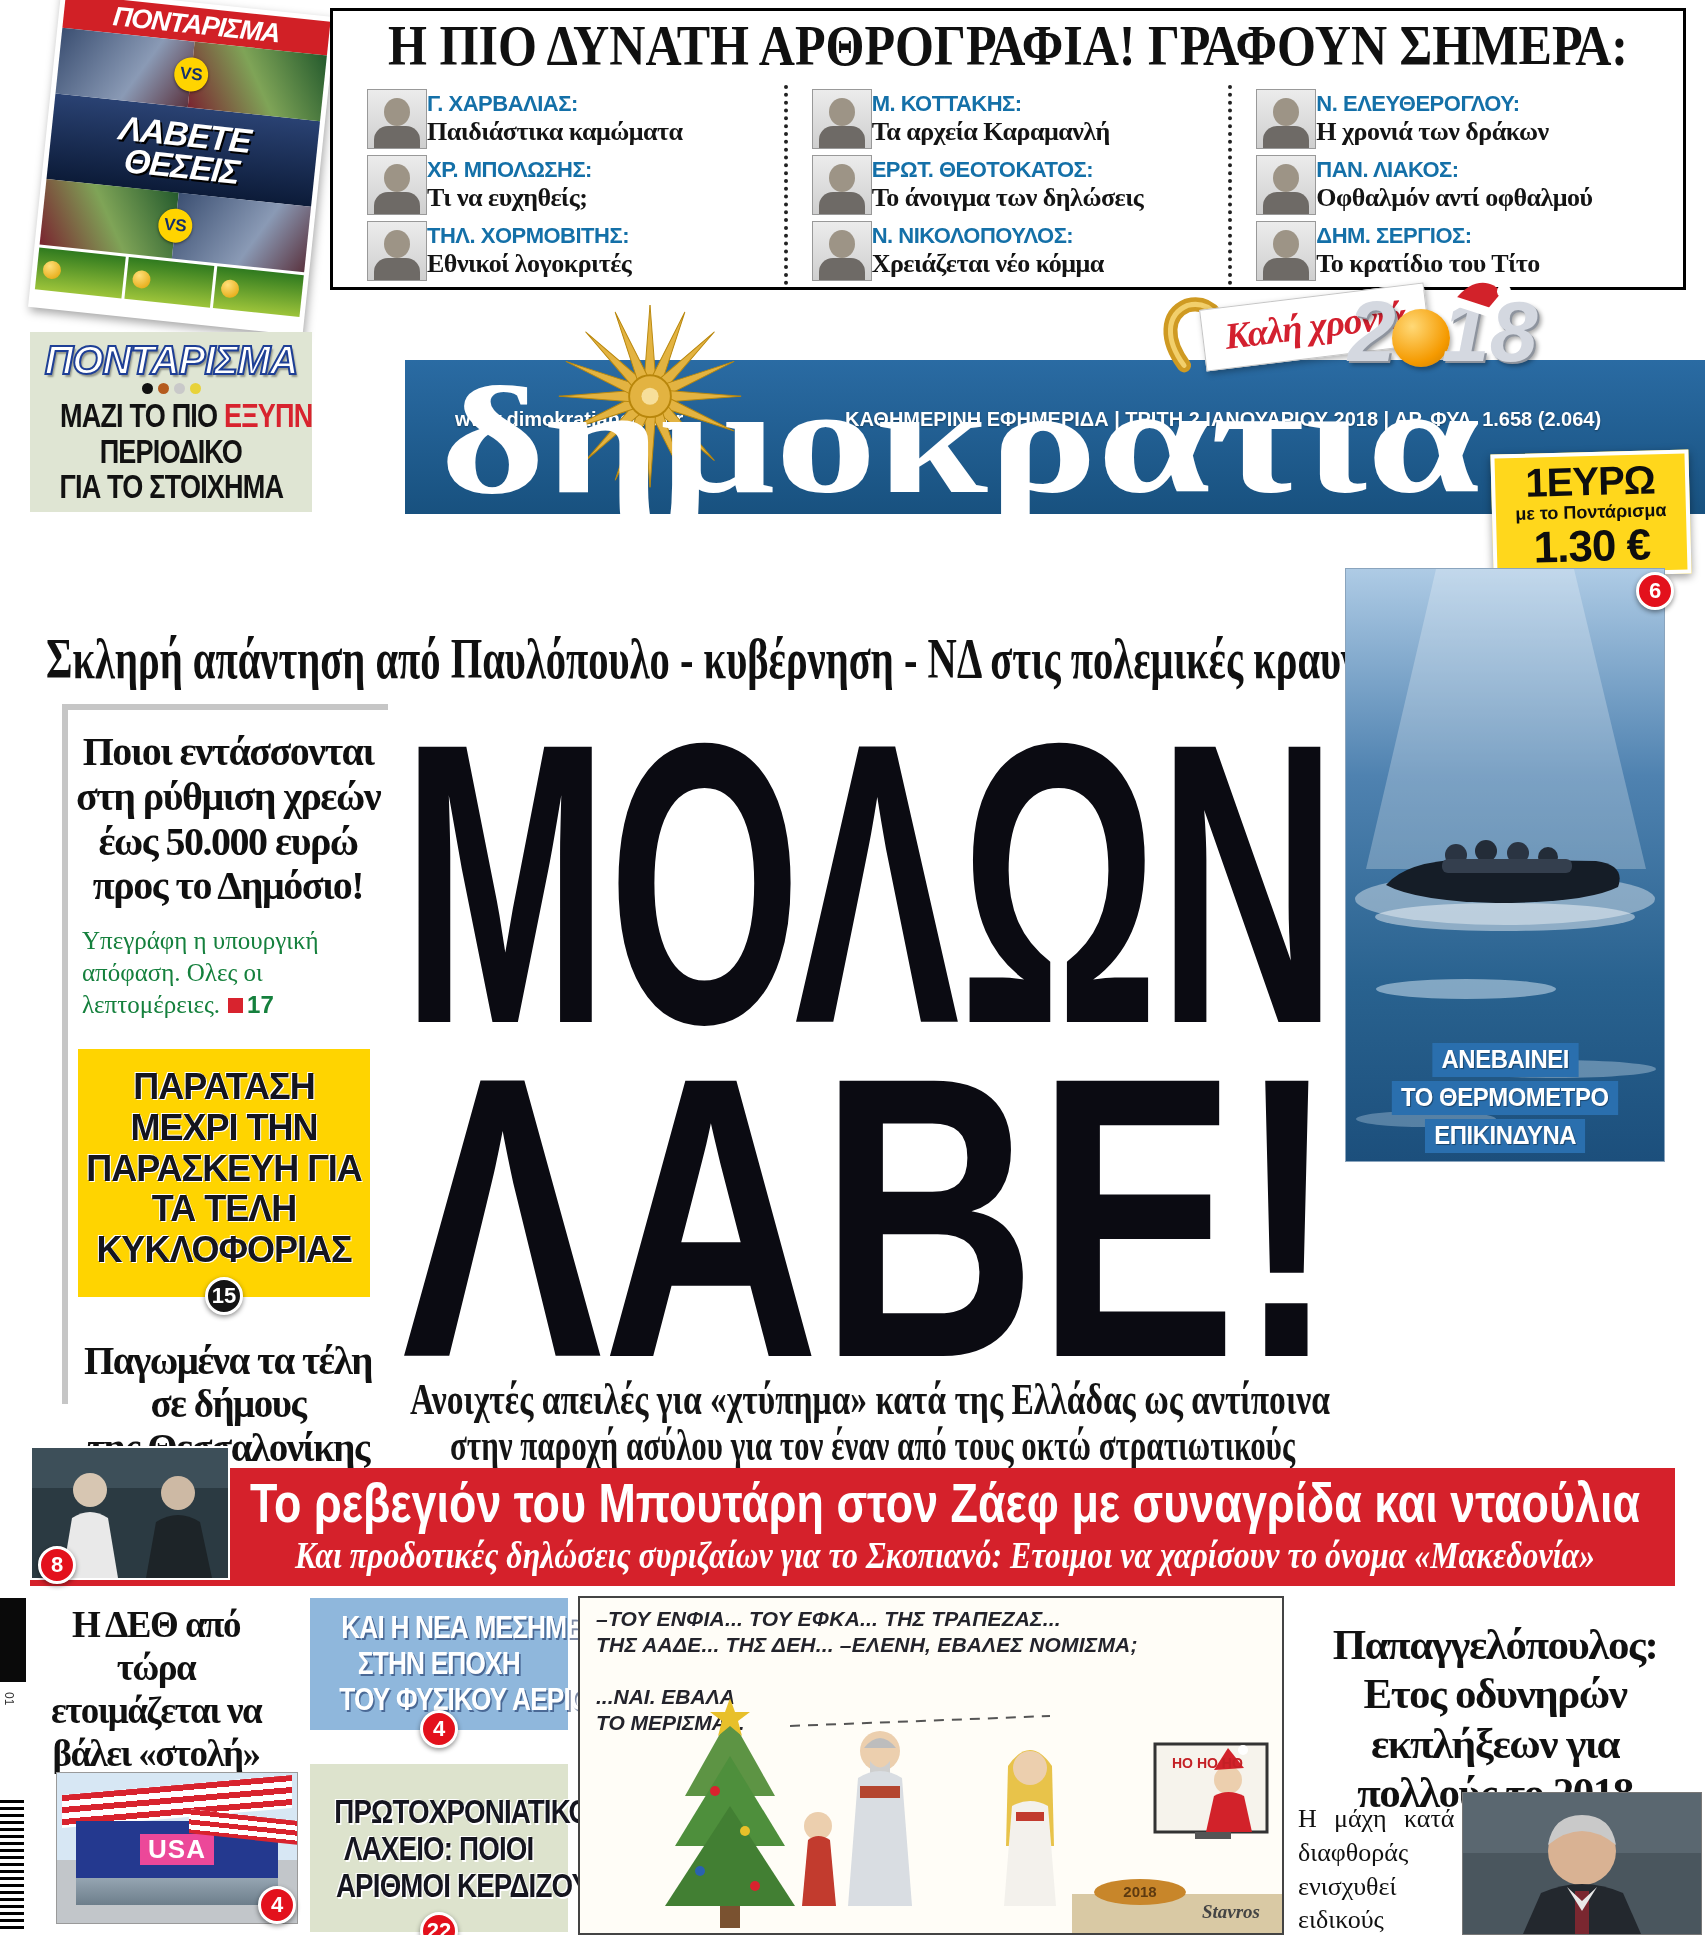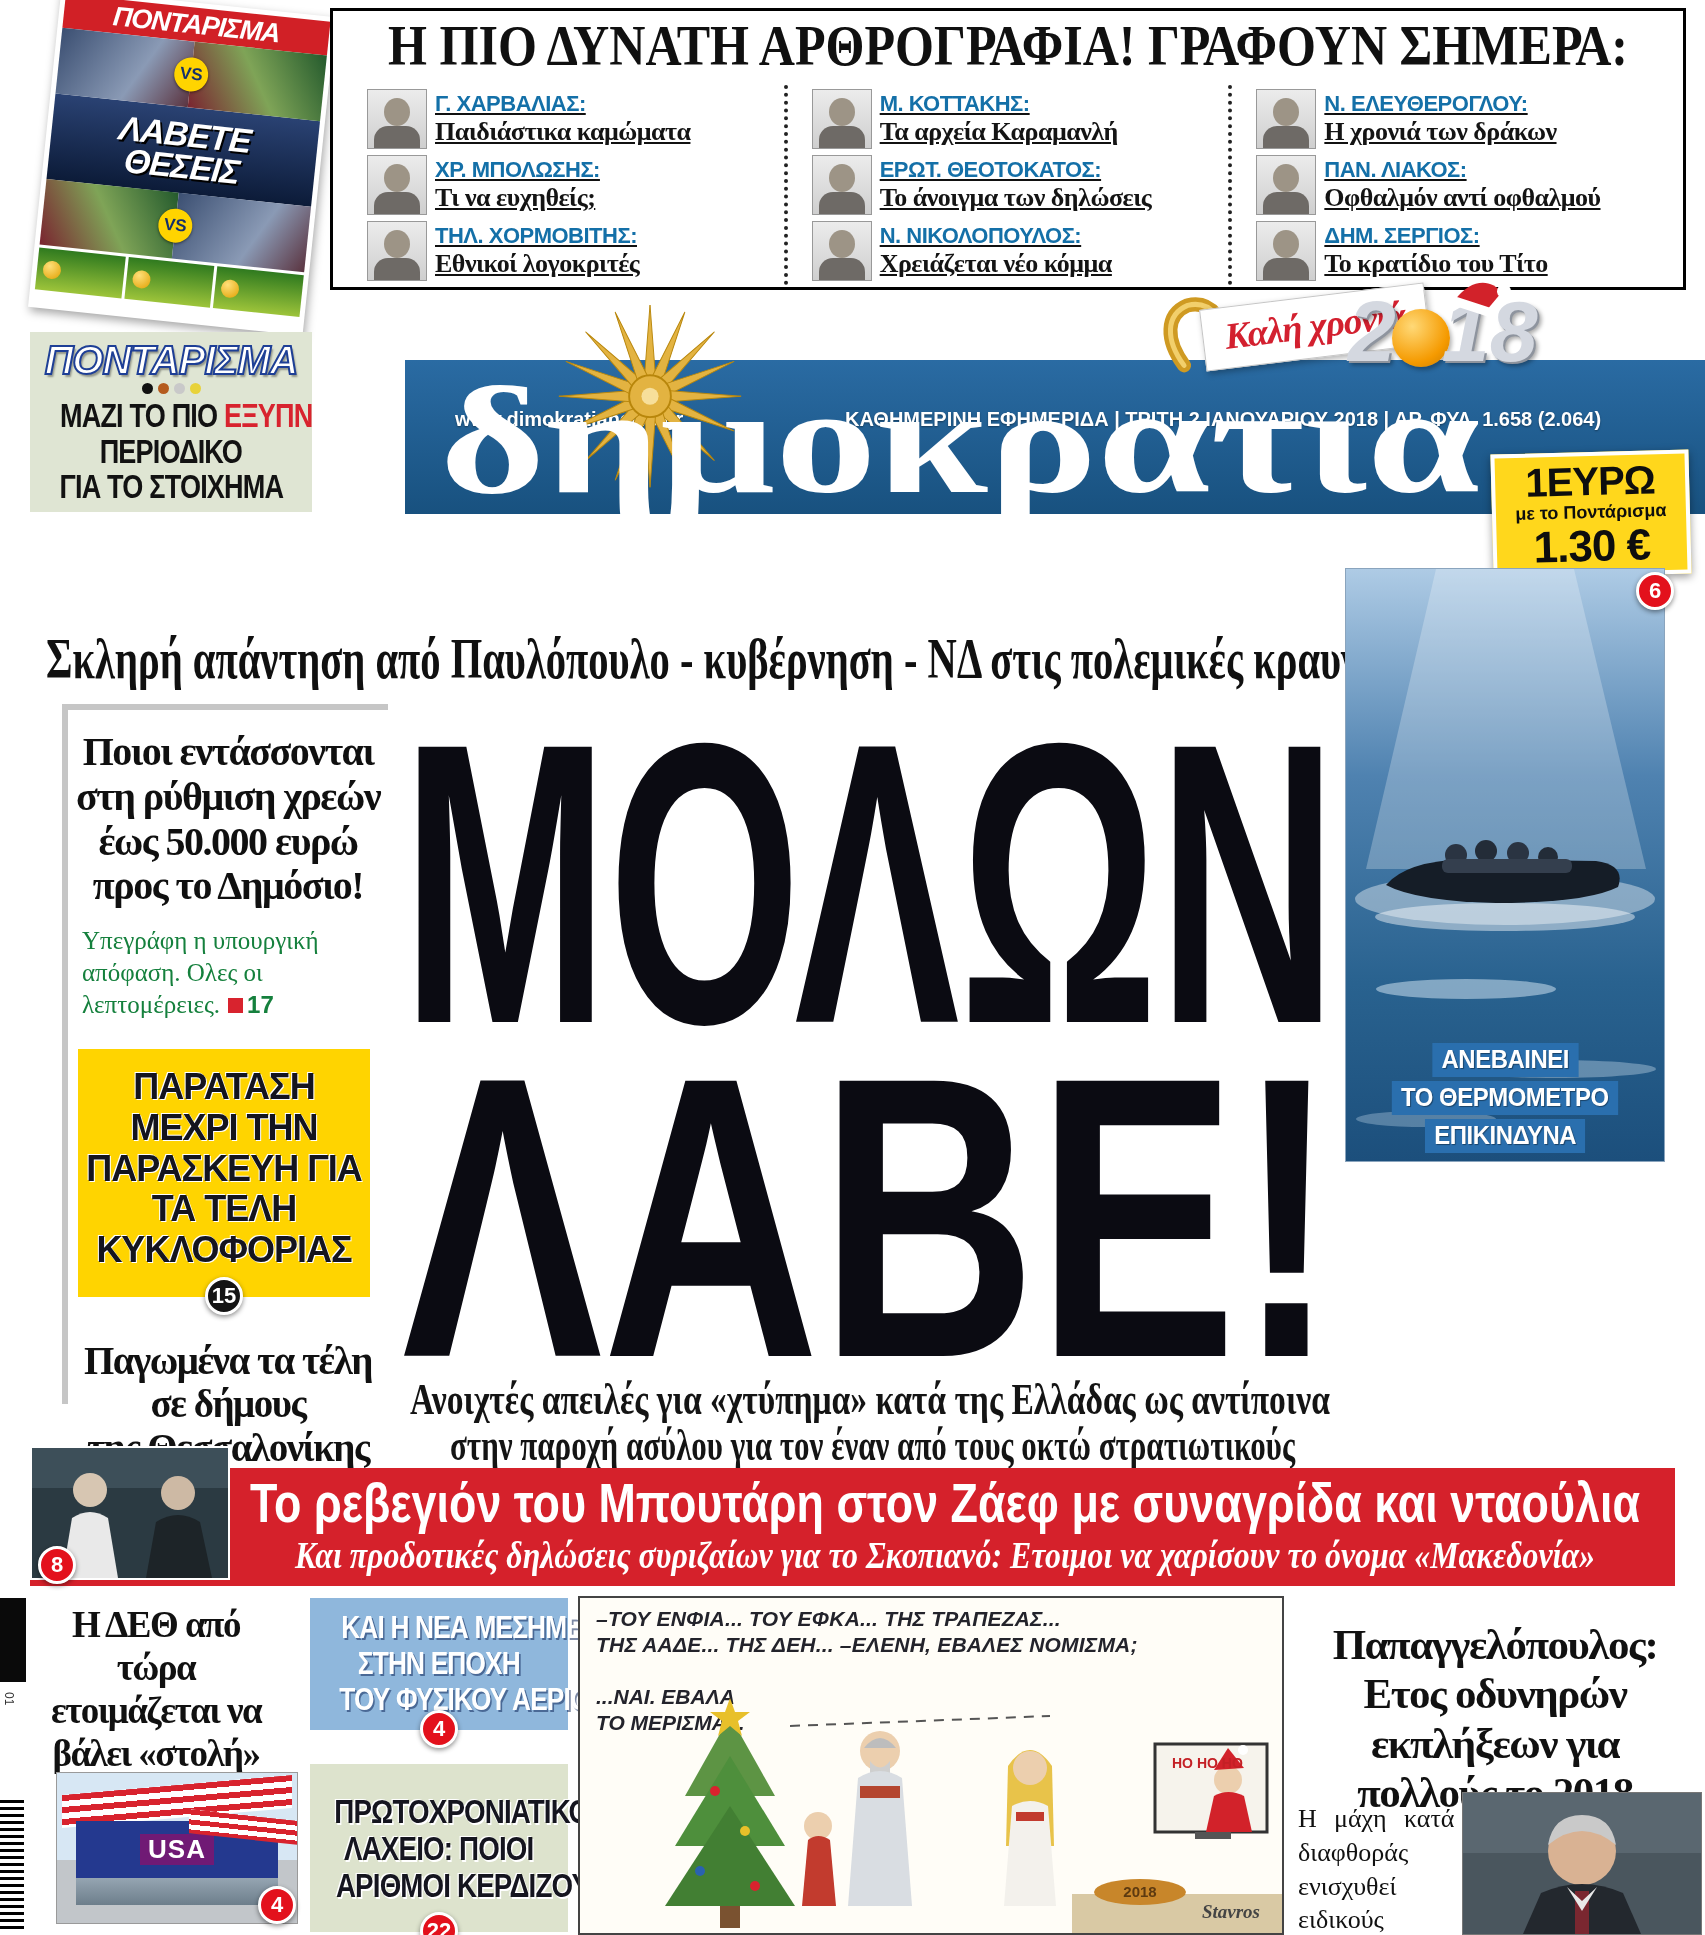--- a/index.html
+++ b/index.html
@@ -30,21 +30,21 @@
   
   .colbox{left:330px;top:8px;width:1356px;height:282px;border:3px solid #000;background:#fff;box-sizing:border-box;}
   .colgrid{display:flex;margin-top:4px;padding:0 10px;}
   .colcol{flex:1;padding:2px 0 0 24px;box-sizing:border-box;}
   .colcol + .colcol{border-left:4px dotted #222;}
   .citem{display:flex;align-items:center;height:64px;margin-bottom:2px;}
   .cphoto{width:58px;height:58px;border:1px solid #999;flex:none;position:relative;
     background:linear-gradient(#ececec,#cfcfcf);overflow:hidden;}
   .cphoto::before{content:"";position:absolute;left:16px;top:8px;width:26px;height:28px;border-radius:50%;background:#9d9486;}
   .cphoto::after{content:"";position:absolute;left:6px;top:36px;width:46px;height:26px;border-radius:14px 14px 0 0;background:#6e6a66;}
-  .ctext{margin-left:8px;line-height:1.02;text-decoration:underline;}
+  .ctext{margin-left:0;line-height:1.02;}
   .cname{color:#1470a8;font:700 22px "Liberation Sans",sans-serif;letter-spacing:-0.5px;}
   .ctitle{color:#141414;font:700 26px "Liberation Serif",serif;letter-spacing:-0.5px;}
 
   
   .promoleft{left:30px;top:332px;width:282px;height:180px;background:#dfe5d3;text-align:center;overflow:hidden;}
   .pl-title{margin-top:8px;font:900 italic 40px/1 "Liberation Sans",sans-serif;color:#fff;
     -webkit-text-stroke:2px #1e3f96;text-shadow:2px 3px 2px rgba(0,0,0,.35);letter-spacing:-1px;}
   .pl-balls{display:flex;justify-content:center;gap:5px;margin:3px 0 4px;}
   .pl-balls i{width:11px;height:11px;border-radius:50%;display:block;}
   .pl-line{font:900 33px/1.08 "Liberation Sans",sans-serif;color:#121212;letter-spacing:-1px;white-space:nowrap;}
@@ -104,21 +104,21 @@
   .bc-bars{left:0;top:1800px;width:24px;height:130px;
     background:repeating-linear-gradient(to bottom,#000 0 3px,#fff 3px 7px);}
   .deth-h{left:34px;top:1604px;width:244px;text-align:center;font:700 37px/1.16 "Liberation Serif",serif;letter-spacing:-1.5px;}
   .usa-img{left:56px;top:1772px;width:240px;height:150px;border:1px solid #9a9a9a;position:absolute;
     background:linear-gradient(#d7e7f4 0 58%,#c2c6ca 58% 100%);overflow:hidden;}
   .usa-roof{position:absolute;left:2%;top:8%;width:96%;height:22%;transform:skewY(-5deg);
     background:repeating-linear-gradient(to bottom,#d8232e 0 6px,#fff 6px 12px);}
   .usa-body{position:absolute;left:8%;top:32%;width:84%;height:38%;background:#24398f;display:flex;
     align-items:center;justify-content:center;}
   .usa-body span{color:#fff;font:900 26px "Liberation Sans",sans-serif;letter-spacing:1px;
-    background:#701a75;padding:0 8px;}
+    background:#ec4899;padding:0 8px;}
   .usa-glass{position:absolute;left:8%;top:70%;width:84%;height:18%;background:linear-gradient(#95a5b2,#6d7e8b);}
   .usa-roof2{position:absolute;left:55%;top:28%;width:45%;height:16%;transform:skewY(6deg);
     background:repeating-linear-gradient(to bottom,#d8232e 0 5px,#fff 5px 10px);}
   .bluebox{left:310px;top:1598px;width:258px;height:132px;background:#8fb7dc;text-align:center;padding-top:12px;box-sizing:border-box;}
   .bb-line{color:#fff;font:900 32px/1.12 "Liberation Sans",sans-serif;letter-spacing:-1px;white-space:nowrap;
     text-shadow:2px 2px 0 rgba(19,42,92,.55);}
   .bb-line .inner{display:inline-block;transform:scaleX(.82);transform-origin:center;}
   .greenbox{left:310px;top:1764px;width:258px;height:168px;background:#dde3cd;text-align:center;padding-top:30px;box-sizing:border-box;}
   .gb-line{color:#15151f;font:900 33px/1.12 "Liberation Sans",sans-serif;letter-spacing:-1px;white-space:nowrap;
     text-shadow:1.5px 1.5px 0 #fff,-1.5px -1.5px 0 #fff;}

